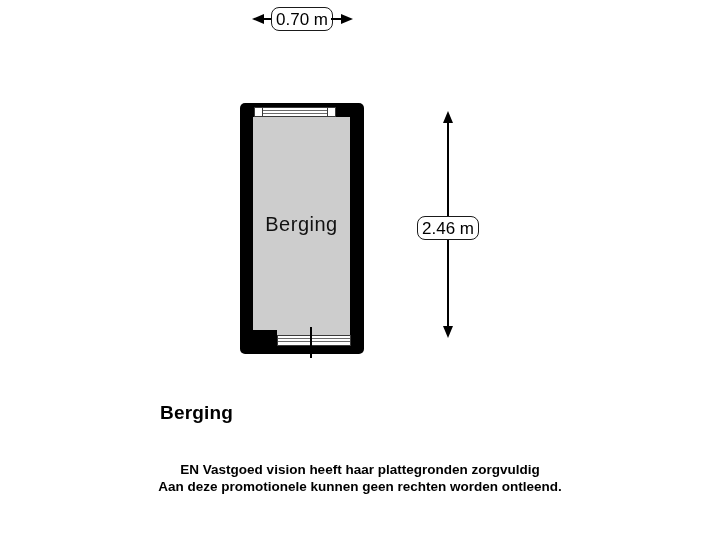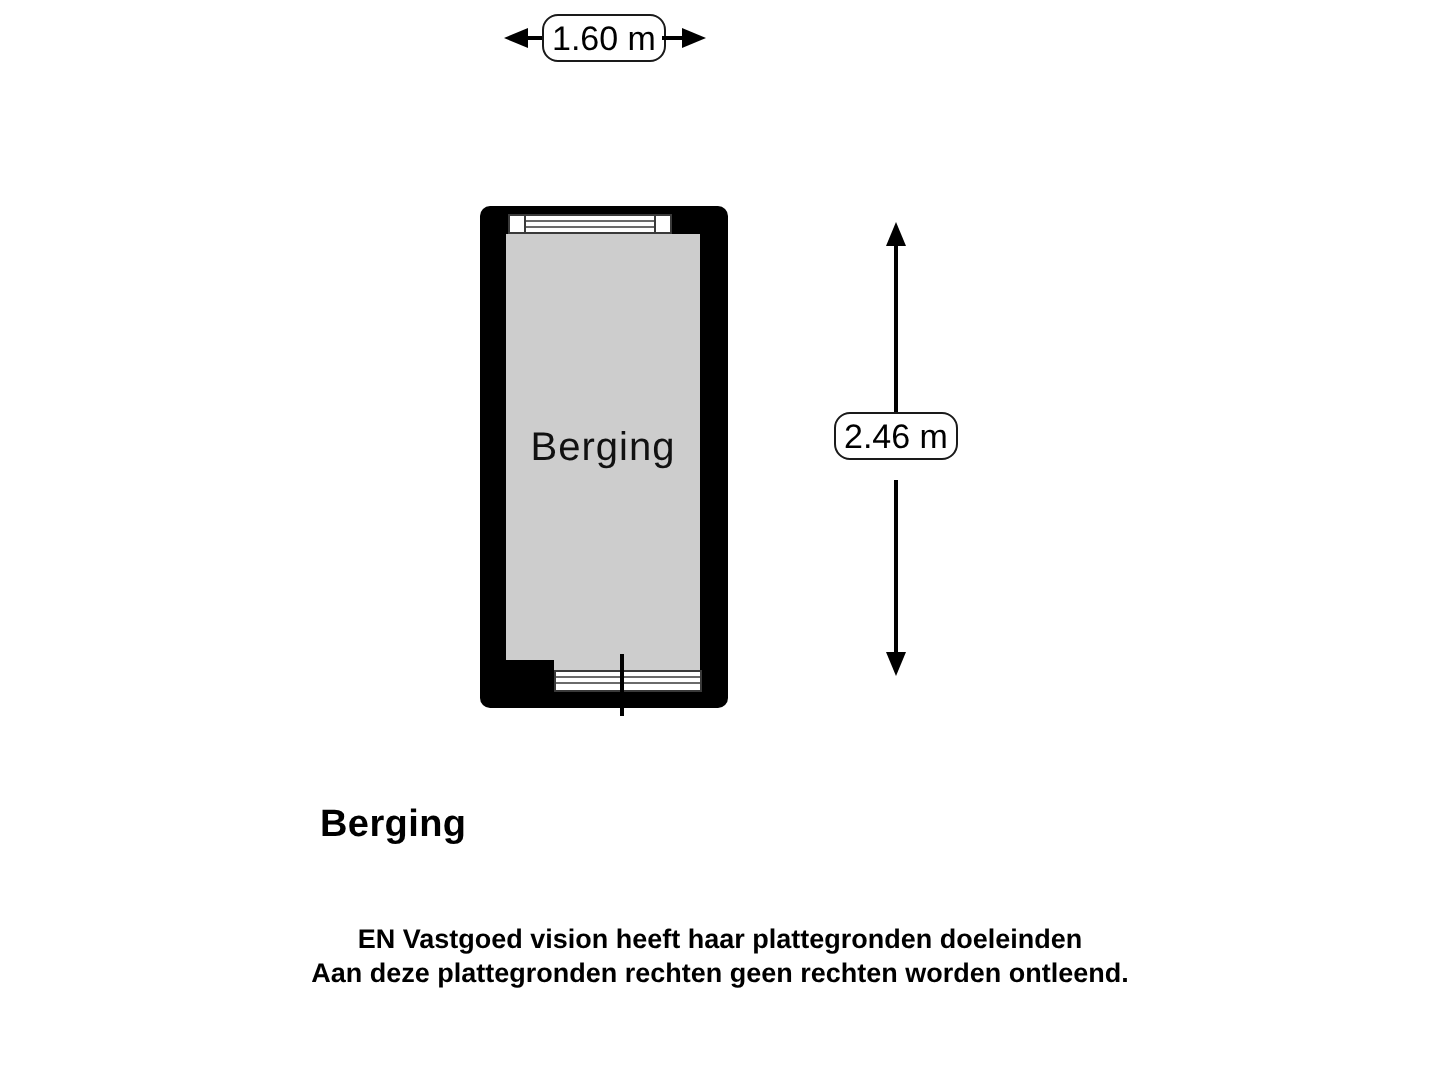--- a/index.html
+++ b/index.html
@@ -77,21 +77,21 @@
     text-align:center;font-size:13.5px;font-weight:700;
     line-height:17.2px;color:#000;
   }
 </style>
 </head>
 <body>
 
 <div>
   <div class="arrow arrow-left abs" style="left:252px;top:14px;"></div>
   <div class="dim-line" style="left:262px;top:18px;width:12px;height:2px;"></div>
-  <div class="dim-label" style="left:271px;top:7px;width:62px;height:24px;">1.60 m</div>
+  <div class="dim-label" style="left:271px;top:7px;width:62px;height:24px;">0.70 m</div>
   <div class="dim-line" style="left:331px;top:18px;width:12px;height:2px;"></div>
   <div class="arrow arrow-right abs" style="left:341px;top:14px;"></div>
 </div>
 
 <div class="plan-outer">
   <div class="plan-floor"></div>
 
   <div class="window" style="left:14px;top:4px;width:82px;height:10px;">
     <div class="post"></div>
     <div class="glazing">
@@ -109,23 +109,23 @@
   </div>
 
   <div class="room-label">Berging</div>
 </div>
 
 <div class="junction-line"></div>
 
 <div>
   <div class="arrow arrow-up abs" style="left:443px;top:111px;"></div>
   <div class="dim-line" style="left:447px;top:122px;width:2px;height:94px;"></div>
-  <div class="dim-label" style="left:417px;top:206px;width:62px;height:24px;">2.46 m</div>
+  <div class="dim-label" style="left:417px;top:216px;width:62px;height:24px;">2.46 m</div>
   <div class="dim-line" style="left:447px;top:240px;width:2px;height:86px;"></div>
   <div class="arrow arrow-down abs" style="left:443px;top:326px;"></div>
 </div>
 
 <div class="plan-title">Berging</div>
 
 <div class="disclaimer">
-  <div>EN Vastgoed vision heeft haar plattegronden doeleinden</div>
-  <div>Aan deze plattegronden rechten geen rechten worden ontleend.</div>
+  <div>EN Vastgoed vision heeft haar plattegronden zorgvuldig</div>
+  <div>Aan deze promotionele kunnen geen rechten worden ontleend.</div>
 </div>
 
 </body></html>

